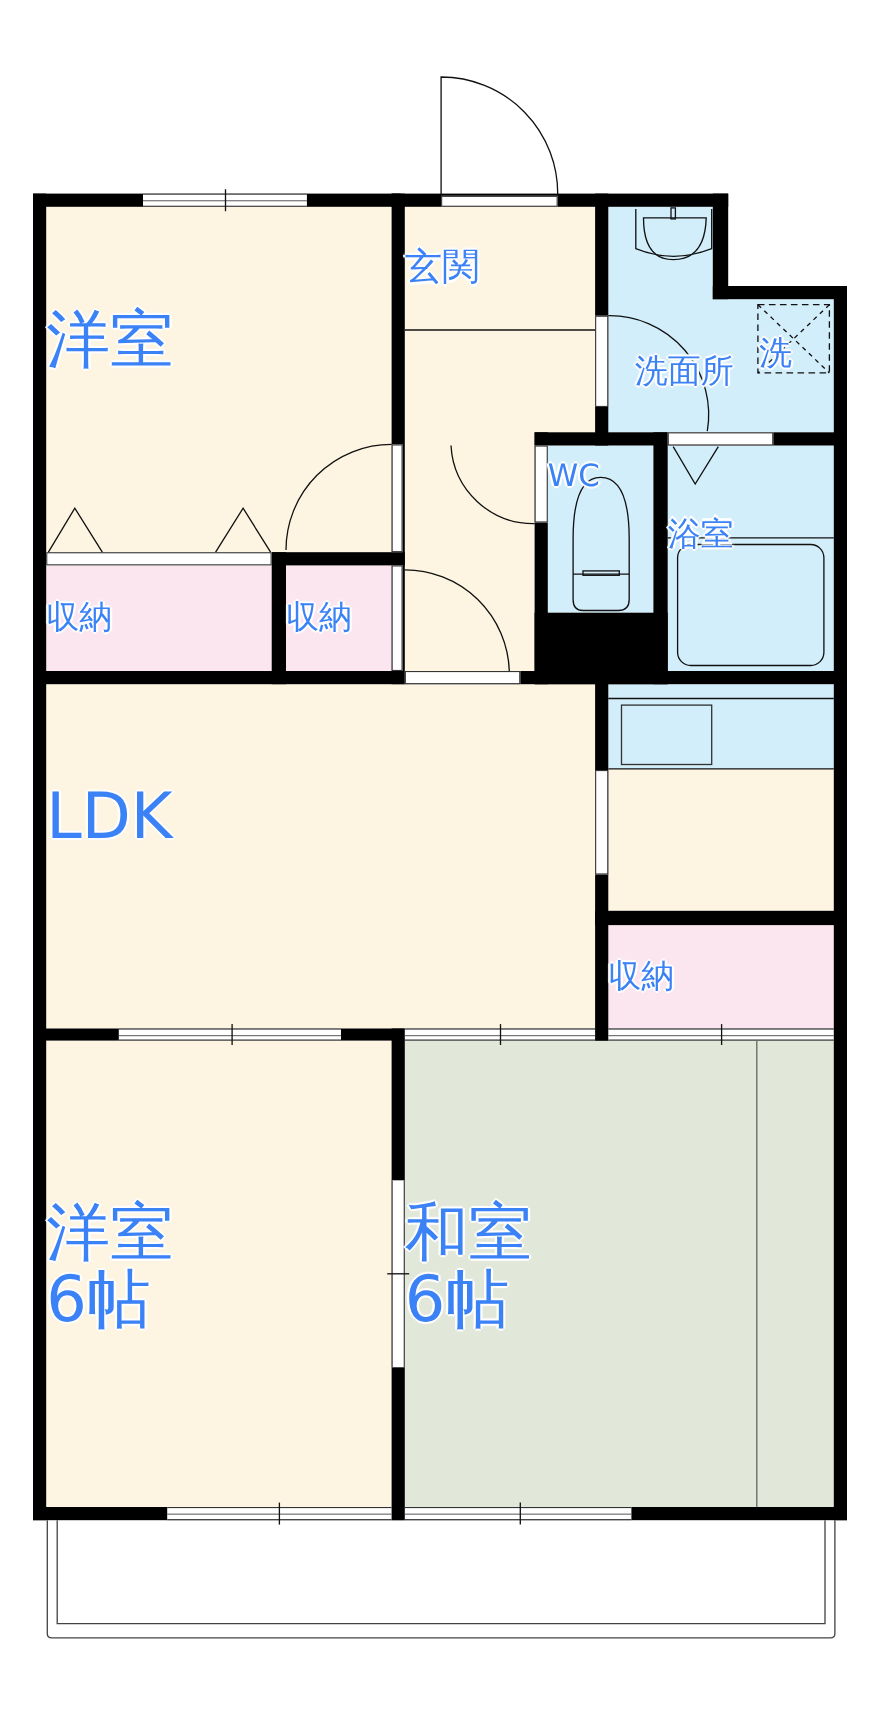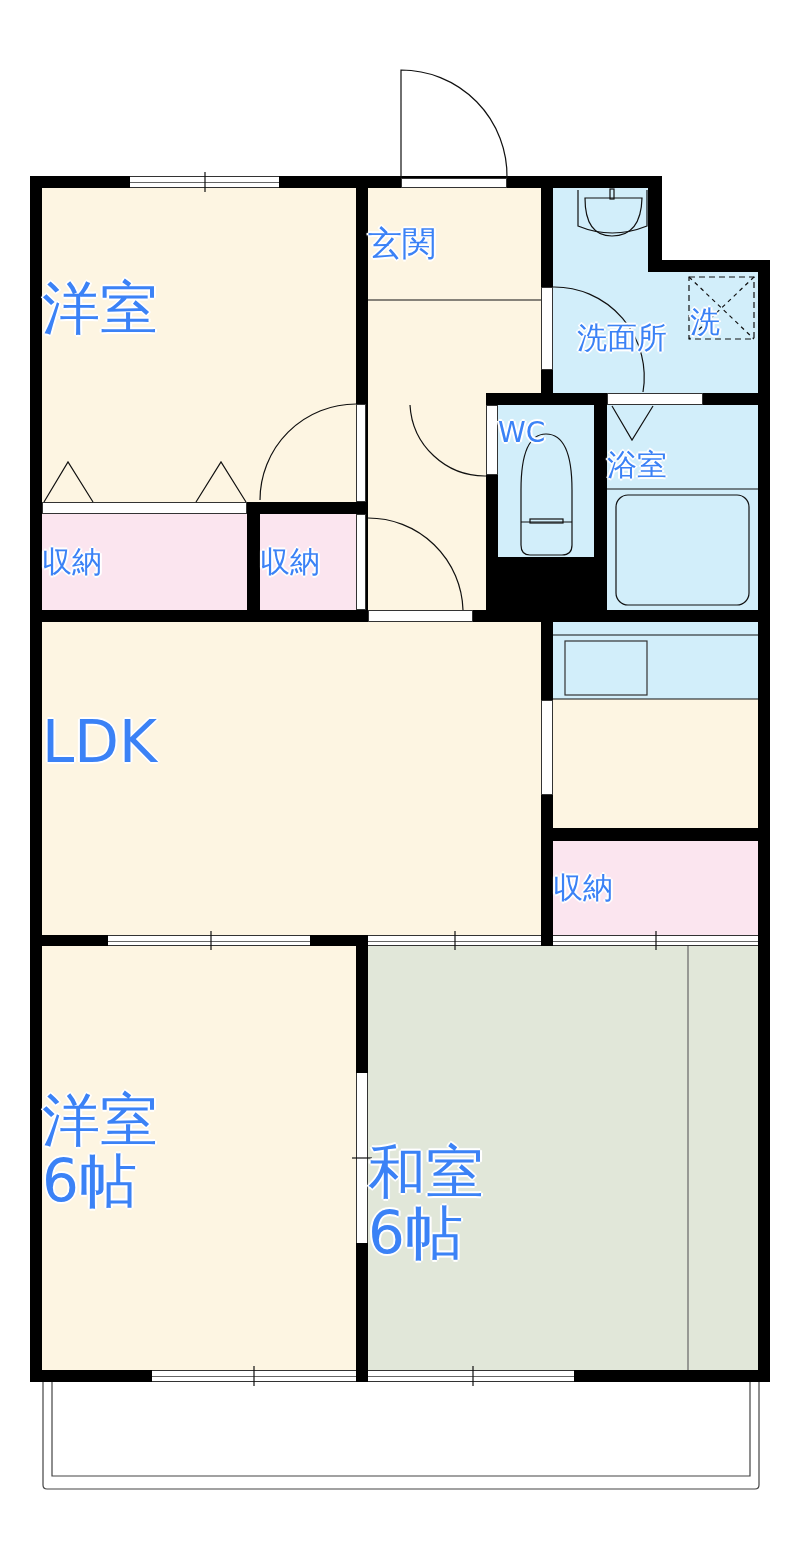--- a/index.html
+++ b/index.html
@@ -140,35 +140,35 @@
 </div>
 <div class="label small" style="left:553px;top:322px;width:134px;margin-left:24px;">
   <div>洗面所</div>
 </div>
 <div class="label small" style="left:690px;top:306px;width:64px;">
   <div>洗</div>
 </div>
 <div class="label small" style="left:498px;top:418px;width:96px;font-size:28px;">
   <div>WC</div>
 </div>
-<div class="label small" style="left:607px;top:449px;width:157px;">
+<div class="label small" style="left:607px;top:470px;width:157px;">
   <div>浴室</div>
 </div>
 <div class="label small" style="left:42px;top:546px;width:205px;">
   <div>収納</div>
 </div>
 <div class="label small" style="left:260px;top:546px;width:96px;">
   <div>収納</div>
 </div>
 <div class="label big" style="left:42px;top:712px;width:594px;">
   <div>LDK</div>
 </div>
 <div class="label small" style="left:553px;top:872px;width:205px;">
   <div>収納</div>
 </div>
 <div class="label big" style="left:42px;top:1090px;width:314px;">
   <div>洋室</div>
   <div>6帖</div>
 </div>
-<div class="label big" style="left:368px;top:1142px;width:252px;">
+<div class="label big" style="left:368px;top:1090px;width:252px;">
   <div>和室</div>
   <div>6帖</div>
 </div>
 
 </body></html>

